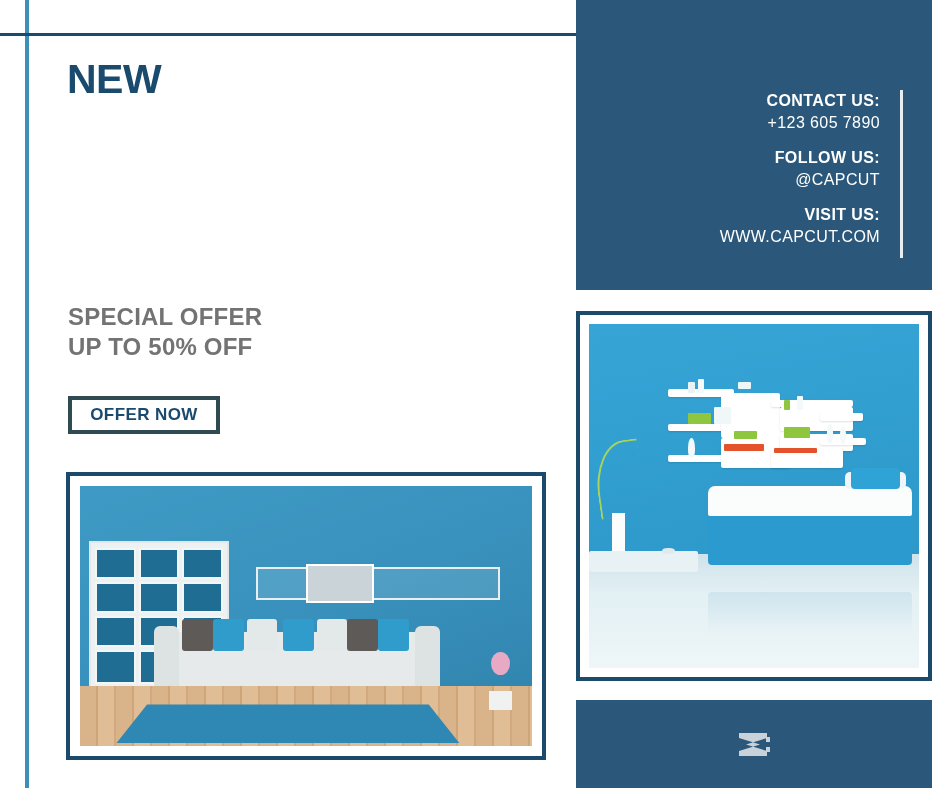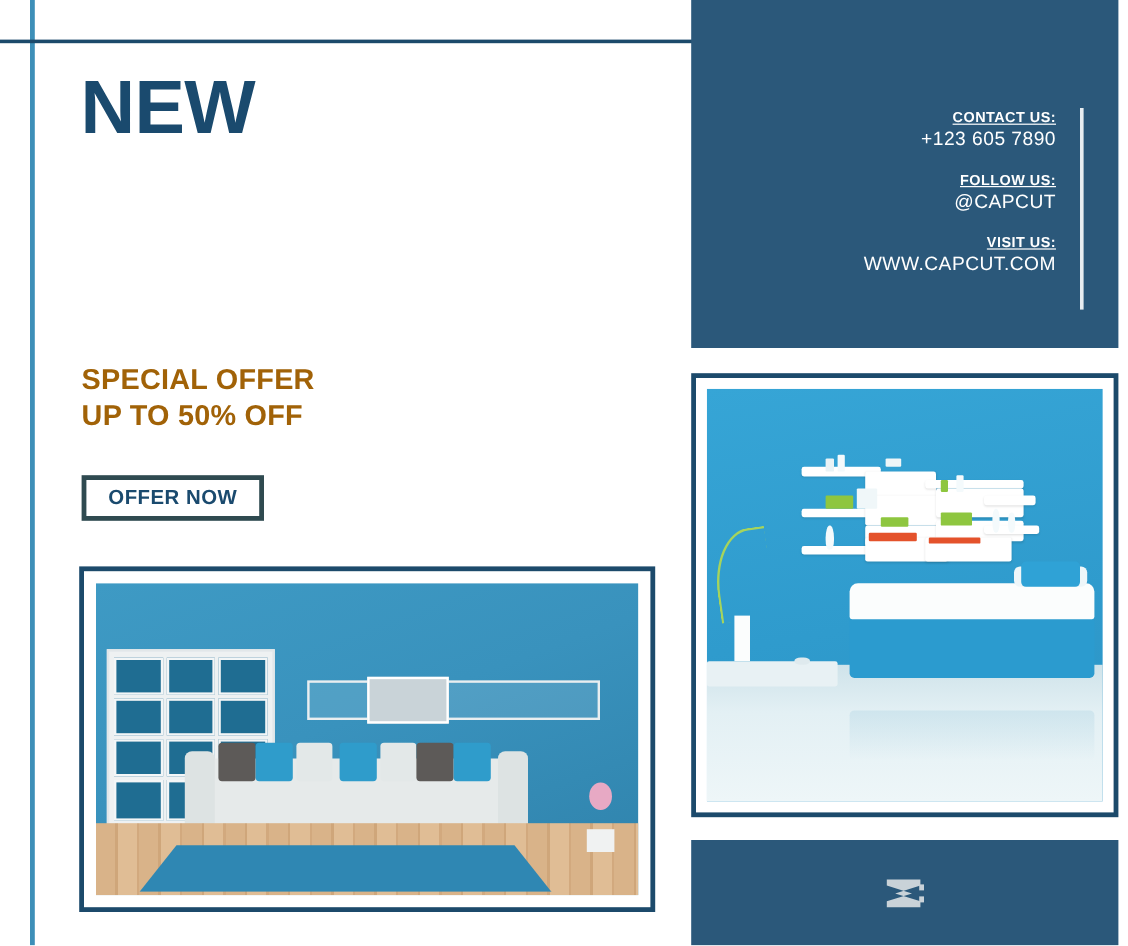--- a/index.html
+++ b/index.html
@@ -5,50 +5,50 @@
   * { margin:0; padding:0; box-sizing:border-box; }
   html,body { width:940px; height:788px; background:#ffffff; font-family:"Liberation Sans", sans-serif; }
   #poster { position:relative; width:940px; height:788px; background:#ffffff; overflow:hidden; }
 
   
   .vline-left { position:absolute; left:25px; top:0; width:4px; height:788px; background:#3d8fb8; }
   .hline-top  { position:absolute; left:0; top:33px; width:860px; height:3px; background:#1c4a6b; }
 
   
   .headline { position:absolute; left:67px; top:60px; width:470px;
-     font-size:63px; font-weight:800; letter-spacing:-0.5px; line-height:0.96;
+     font-size:41px; font-weight:800; letter-spacing:-0.5px; line-height:0.96;
      color:#1a4a6e; text-transform:uppercase; }
   .headline .l2 { display:block; margin-top:18px; }
 
   .subtitle { position:absolute; left:68px; top:238px;
      font-family:"Liberation Serif", serif; font-style:italic; font-weight:700;
      font-size:35px; color:#3d8bb5; letter-spacing:0.3px; }
 
   .offer { position:absolute; left:68px; top:302px;
-     font-size:24px; font-weight:700; line-height:1.27; color:#a16207;
+     font-size:24px; font-weight:700; line-height:1.27; color:#737373;
      letter-spacing:0.2px; text-transform:uppercase; }
 
   .shopnow { position:absolute; left:68px; top:396px; width:152px; height:38px;
      border:4px solid #2f4a50; background:#ffffff;
      display:flex; align-items:center; justify-content:center;
      font-size:17px; font-weight:700; letter-spacing:0.4px; color:#1a4a6e; cursor:pointer; }
 
   
   .frame-left { position:absolute; left:66px; top:472px; width:480px; height:288px;
      border:4px solid #1c4a6b; background:#ffffff; padding:10px; }
   .frame-left .photo { width:100%; height:100%; position:relative; overflow:hidden; }
 
   
   .panel-contact { position:absolute; left:576px; top:0; width:356px; height:290px;
      background:#2b587a; }
   .contact-rule { position:absolute; right:29px; top:90px; width:3px; height:168px; background:#e8edf1; }
   .contact-block { position:absolute; right:52px; top:90px; text-align:right; color:#ffffff; }
   .contact-group { margin-bottom:14px; }
   .contact-group:last-child { margin-bottom:0; }
-  .c-label { font-size:12px; font-weight:700; letter-spacing:0.4px; line-height:1.35;text-decoration:underline; }
+  .c-label { font-size:16px; font-weight:700; letter-spacing:0.4px; line-height:1.35; }
   .c-value { font-size:16px; font-weight:400; letter-spacing:0.4px; line-height:1.35; }
 
   
   .frame-right { position:absolute; left:576px; top:311px; width:356px; height:370px;
      border:4px solid #1c4a6b; background:#ffffff; padding:9px; }
   .frame-right .photo { width:100%; height:100%; position:relative; overflow:hidden; }
 
   
   .panel-logo { position:absolute; left:576px; top:700px; width:356px; height:88px;
      background:#2b587a; display:flex; align-items:center; justify-content:center; gap:11px; }

